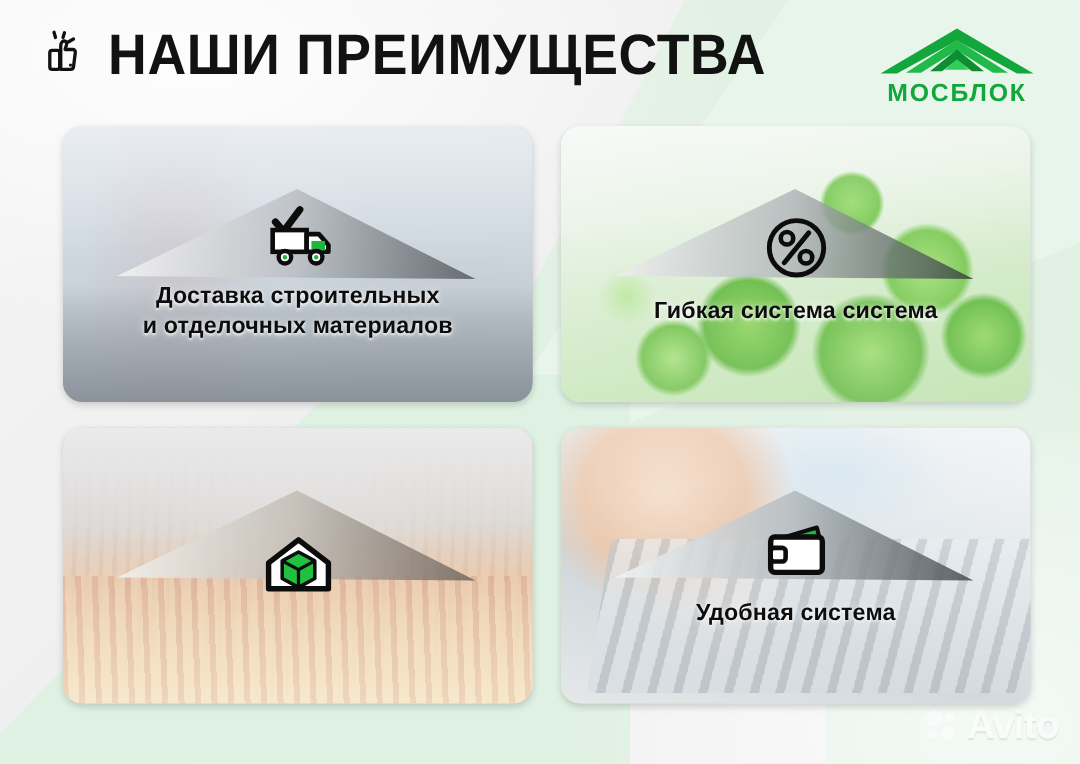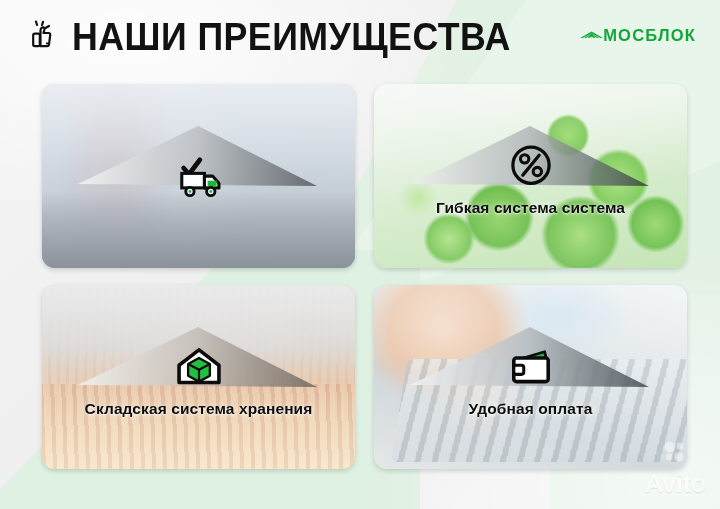--- a/index.html
+++ b/index.html
@@ -81,21 +81,21 @@
     line-height: 1;
     white-space: nowrap;
     transform: scaleX(0.94);
     transform-origin: left center;
   }
   #brand-logo {
     margin-left: auto;
     margin-right: 8px;
     width: 116px;
     display: flex;
-    flex-direction: row;
+    flex-direction: column;
     align-items: center;
   }
   #brand-mark { width: 104px; height: 34px; display: block; }
   #brand-name {
     margin-top: 1px;
     font-size: 16.5px;
     font-weight: bold;
     letter-spacing: 1.2px;
     color: #12a63b;
     font-family: "Liberation Sans", sans-serif;
@@ -235,21 +235,20 @@
   
   #avito-watermark {
     position: absolute;
     right: 14px;
     bottom: 10px;
     display: flex;
     align-items: center;
     gap: 4px;
     opacity: 0.5;
     pointer-events: none;
-    flex-direction: column;
   }
   #avito-dots { width: 24px; height: 24px; }
   #avito-word {
     font-size: 26px;
     font-weight: bold;
     color: #ffffff;
     letter-spacing: -0.5px;
     text-shadow: 0 1px 1px rgba(160,175,165,0.55);
   }
 </style>
@@ -313,20 +312,22 @@
         <svg class="card-icon" viewBox="0 0 64 64">
           <polyline points="15,22 21,29 33,13" fill="none" stroke="#0c0c0c" stroke-width="5.2" stroke-linecap="round" stroke-linejoin="round"></polyline>
           <rect x="13" y="28" width="25" height="16" fill="#ffffff" stroke="#0c0c0c" stroke-width="3.4"></rect>
           <path d="M38 31 h9 l7 8 v5 h-16 z" fill="#ffffff" stroke="#0c0c0c" stroke-width="3.4" stroke-linejoin="round"></path>
           <rect x="41.5" y="36" width="10" height="7" fill="#1fb53f"></rect>
           <circle cx="22" cy="48" r="4.6" fill="#ffffff" stroke="#0c0c0c" stroke-width="3.2"></circle>
           <circle cx="22" cy="48" r="1.6" fill="#1fb53f"></circle>
           <circle cx="45" cy="48" r="4.6" fill="#ffffff" stroke="#0c0c0c" stroke-width="3.2"></circle>
           <circle cx="45" cy="48" r="1.6" fill="#1fb53f"></circle>
         </svg>
+        <div class="card-label">Доставка строительных
+и отделочных материалов</div>
       </div>
     </div>
 
     <div class="card">
       <div id="photo-discount" class="card-photo"></div>
       <div class="card-haze"></div>
       <svg class="card-roof" viewBox="0 0 313 74" preserveAspectRatio="none">
         <defs>
           <linearGradient id="roofg2" x1="0" y1="0" x2="1" y2="0">
             <stop offset="0" stop-color="#efefef" stop-opacity="0.88"></stop>
@@ -360,21 +361,20 @@
         </defs>
         <polygon points="156,4 275,64 36,62" fill="url(#roofg3)"></polygon>
       </svg>
       <div class="card-inner">
         <svg class="card-icon" viewBox="0 0 64 64">
           <path d="M10 29 L32 12 L54 29 L54 48 L10 48 Z" fill="#ffffff" stroke="#0c0c0c" stroke-width="4" stroke-linejoin="round"></path>
           <polygon points="32,21 44,27.5 44,40.5 32,47 20,40.5 20,27.5" fill="#1fc13f" stroke="#0c0c0c" stroke-width="2.6" stroke-linejoin="round"></polygon>
           <polyline points="20,27.5 32,34 44,27.5" fill="none" stroke="#0c0c0c" stroke-width="2.4"></polyline>
           <line x1="32" y1="34" x2="32" y2="47" stroke="#0c0c0c" stroke-width="2.4"></line>
         </svg>
-        <div class="card-label">Складская система хранения</div>
       </div>
     </div>
 
     <div class="card">
       <div id="photo-payment" class="card-photo"></div>
       <div class="card-haze"></div>
       <svg class="card-roof" viewBox="0 0 313 74" preserveAspectRatio="none">
         <defs>
           <linearGradient id="roofg4" x1="0" y1="0" x2="1" y2="0">
             <stop offset="0" stop-color="#f1f4f5" stop-opacity="0.9"></stop>
@@ -383,21 +383,21 @@
           </linearGradient>
         </defs>
         <polygon points="156,4 275,64 36,62" fill="url(#roofg4)"></polygon>
       </svg>
       <div class="card-inner">
         <svg class="card-icon" viewBox="0 0 64 64">
           <polygon points="20,22 47,14 49,22" fill="#1fb53f" stroke="#0c0c0c" stroke-width="3" stroke-linejoin="round"></polygon>
           <rect x="13" y="21" width="38" height="26" rx="3" fill="#ffffff" stroke="#0c0c0c" stroke-width="4"></rect>
           <rect x="13" y="29" width="11" height="10" rx="2.5" fill="#ffffff" stroke="#0c0c0c" stroke-width="3.4"></rect>
         </svg>
-        <div class="card-label">Удобная оплата</div>
+        <div class="card-label">Удобная система</div>
       </div>
     </div>
 
   </div>
 
   <div id="avito-watermark">
     <svg id="avito-dots" viewBox="0 0 24 24">
       <circle cx="7" cy="7" r="5.4" fill="#ffffff" opacity="0.95"></circle>
       <circle cx="17" cy="6" r="3.4" fill="#ffffff" opacity="0.95"></circle>
       <circle cx="6" cy="17" r="3.4" fill="#ffffff" opacity="0.95"></circle>

